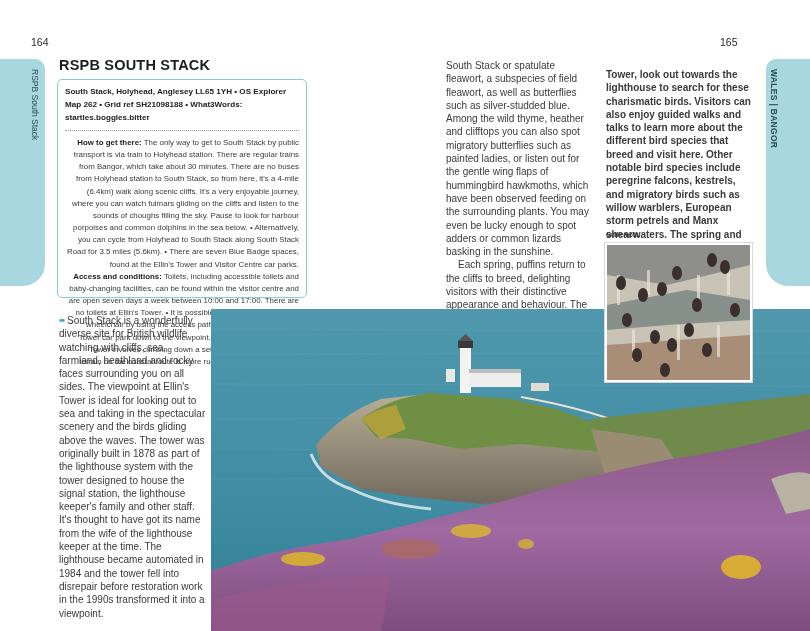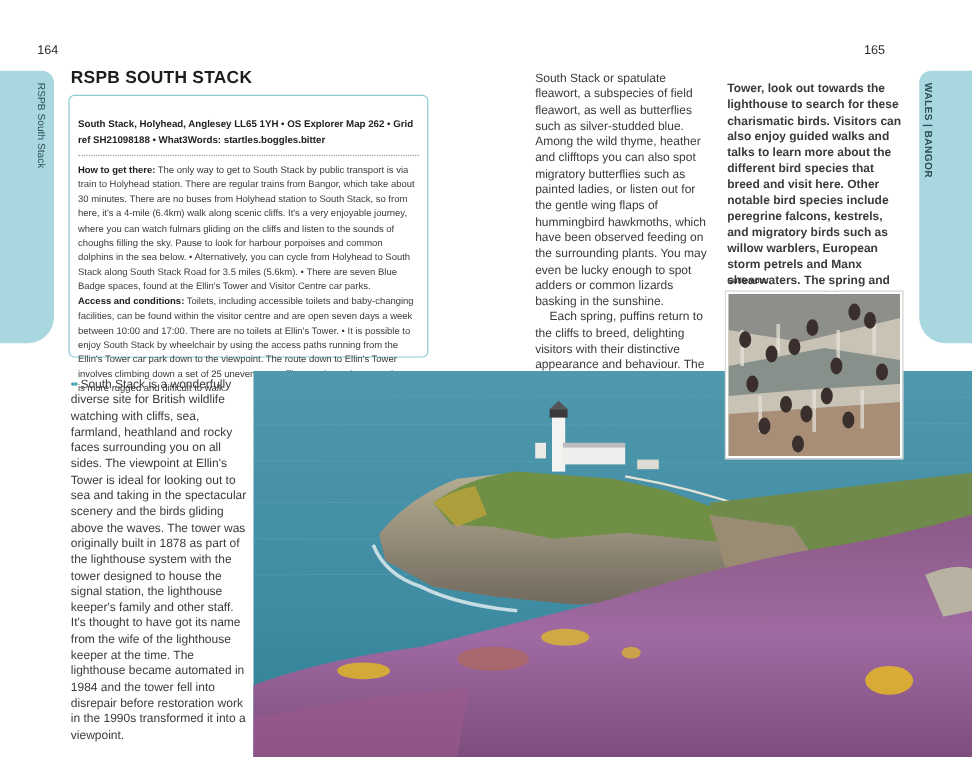--- a/index.html
+++ b/index.html
@@ -12,23 +12,23 @@
 
   .side-tab { position: absolute; background: #a9d7df; }
   .side-tab.left { left: 0; top: 59px; width: 45px; height: 227px; border-radius: 0 10px 22px 0; }
   .side-tab.right { left: 766px; top: 59px; width: 44px; height: 227px; border-radius: 10px 0 0 22px; }
   .tab-label { position: absolute; writing-mode: vertical-rl; font-size: 8.5px; color: #2f4f57; white-space: nowrap; }
   .side-tab.left .tab-label { left: 30px; top: 10px; }
   .side-tab.right .tab-label { left: 3px; top: 10px; font-weight: bold; letter-spacing: 0.3px; }
 
   .title { position: absolute; left: 59px; top: 57px; font-size: 14.5px; font-weight: bold; color: #1d1d1d; letter-spacing: 0.2px; }
 
-  .info-box { position: absolute; left: 57px; top: 79px; width: 300px; height: 219px; border: 1.5px solid #8ccbd5; border-radius: 5px; padding: 17px 7px; background: #fff; }
+  .info-box { position: absolute; left: 57px; top: 79px; width: 250px; height: 219px; border: 1.5px solid #8ccbd5; border-radius: 5px; padding: 5px 7px; background: #fff; }
   .info-header { font-size: 8.1px; font-weight: bold; line-height: 13px; color: #222; padding-bottom: 6px; border-bottom: 1px dotted #9a9a9a; margin-bottom: 6px; }
-  .info-body p { font-size: 7.9px; line-height: 12.15px; color: #3a3a3a; }
+  .info-body p { font-size: 7.9px; line-height: 12.15px; color: #3a3a3a; text-align: right; }
   .info-body b { color: #1d1d1d; }
 
   .col { position: absolute; font-size: 10px; line-height: 13.3px; color: #3a3a3a; }
   .col p.indent { text-indent: 12px; }
   .col-1 { left: 59px; top: 314px; width: 150px; }
   .col-2 { left: 446px; top: 59px; width: 148px; }
   .col-3 { left: 606px; top: 68px; width: 150px; font-weight: bold; }
   .lead-mark { color: #4aa6b7; font-weight: bold; letter-spacing: -1px; margin-right: 3px; }
 
   .caption { position: absolute; left: 606px; top: 231px; font-size: 6.3px; font-weight: bold; color: #333; }

